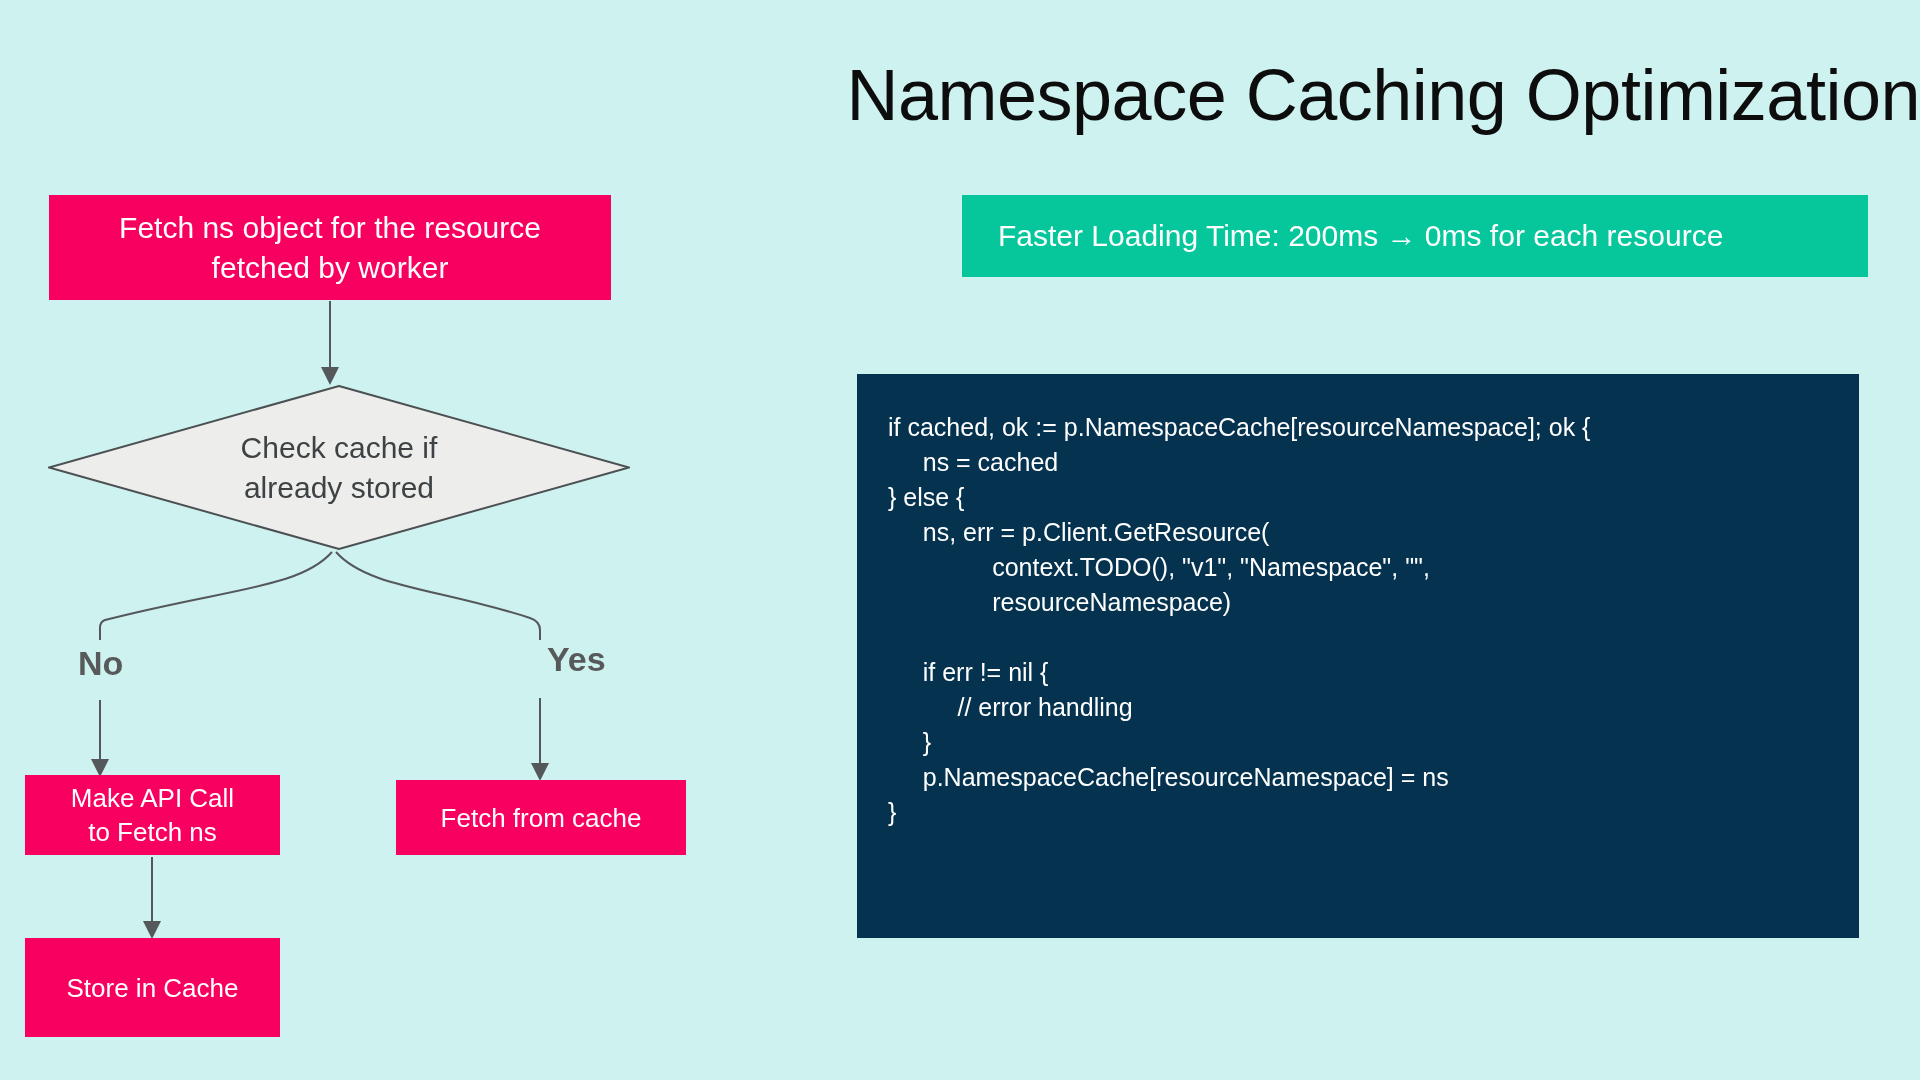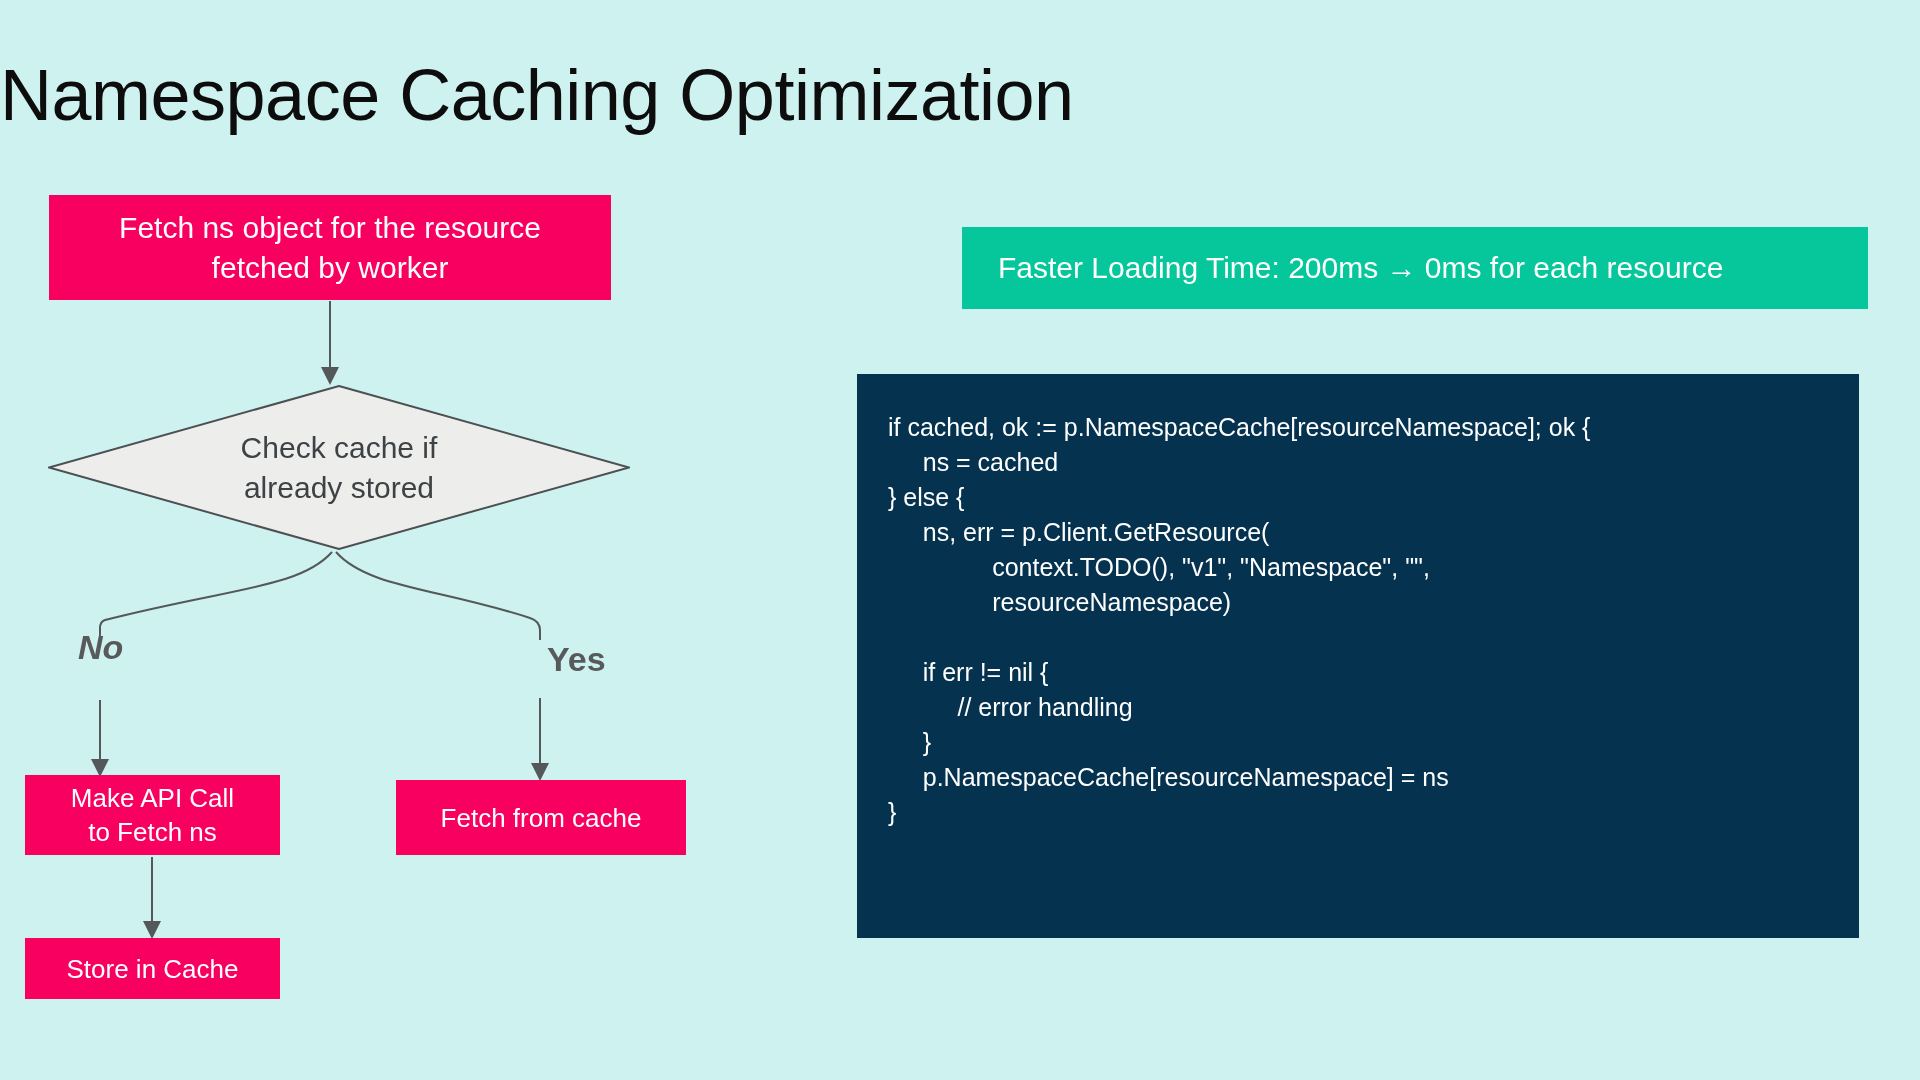--- a/index.html
+++ b/index.html
@@ -21,21 +21,21 @@
     width: 1920px;
     height: 1080px;
   }
 
   
   .slide-title {
     position: absolute;
     left: 0;
     top: 52px;
     width: 1920px;
-    text-align: left;
+    text-align: right;
     font-size: 72px;
     line-height: 86px;
     color: #0d0d0d;
     font-weight: 400;
     letter-spacing: -0.5px;
     white-space: nowrap;
   }
 
   
   .node {
@@ -69,21 +69,21 @@
     line-height: 34px;
   }
   #node-fetch-cache {
     left: 396px; top: 780px;
     width: 290px; height: 75px;
     font-size: 26px;
     line-height: 34px;
   }
   #node-store-cache {
     left: 25px; top: 938px;
-    width: 255px; height: 61px;
+    width: 255px; height: 99px;
     font-size: 26px;
     line-height: 34px;
   }
 
   
   #node-decision {
     left: 48px; top: 385px;
     width: 582px; height: 165px;
   }
   #node-decision .diamond-shape {
@@ -102,21 +102,21 @@
   }
 
   
   .branch-label {
     position: absolute;
     font-size: 34px;
     font-weight: bold;
     color: #57595b;
     white-space: nowrap;
   }
-  #label-no  { left: 78px;  top: 628px; font-style: italic; }
+  #label-no  { left: 78px;  top: 644px; }
   #label-yes { left: 503px; top: 640px; margin-left: 44px; }
 
   
   #connectors {
     position: absolute;
     left: 0; top: 0;
     width: 1920px; height: 1080px;
     pointer-events: none;
   }
 
@@ -126,21 +126,20 @@
     left: 962px; top: 195px;
     width: 906px; height: 82px;
     background: #06c79b;
     color: #ffffff;
     display: flex;
     align-items: center;
     box-sizing: border-box;
     padding-left: 36px;
     font-size: 30px;
     white-space: nowrap;
-    margin-top: 32px;
   }
 
   #code-block {
     position: absolute;
     left: 857px; top: 374px;
     width: 1002px; height: 564px;
     background: #04324f;
     box-sizing: border-box;
     padding: 36px 0 0 31px;
     overflow: hidden;

